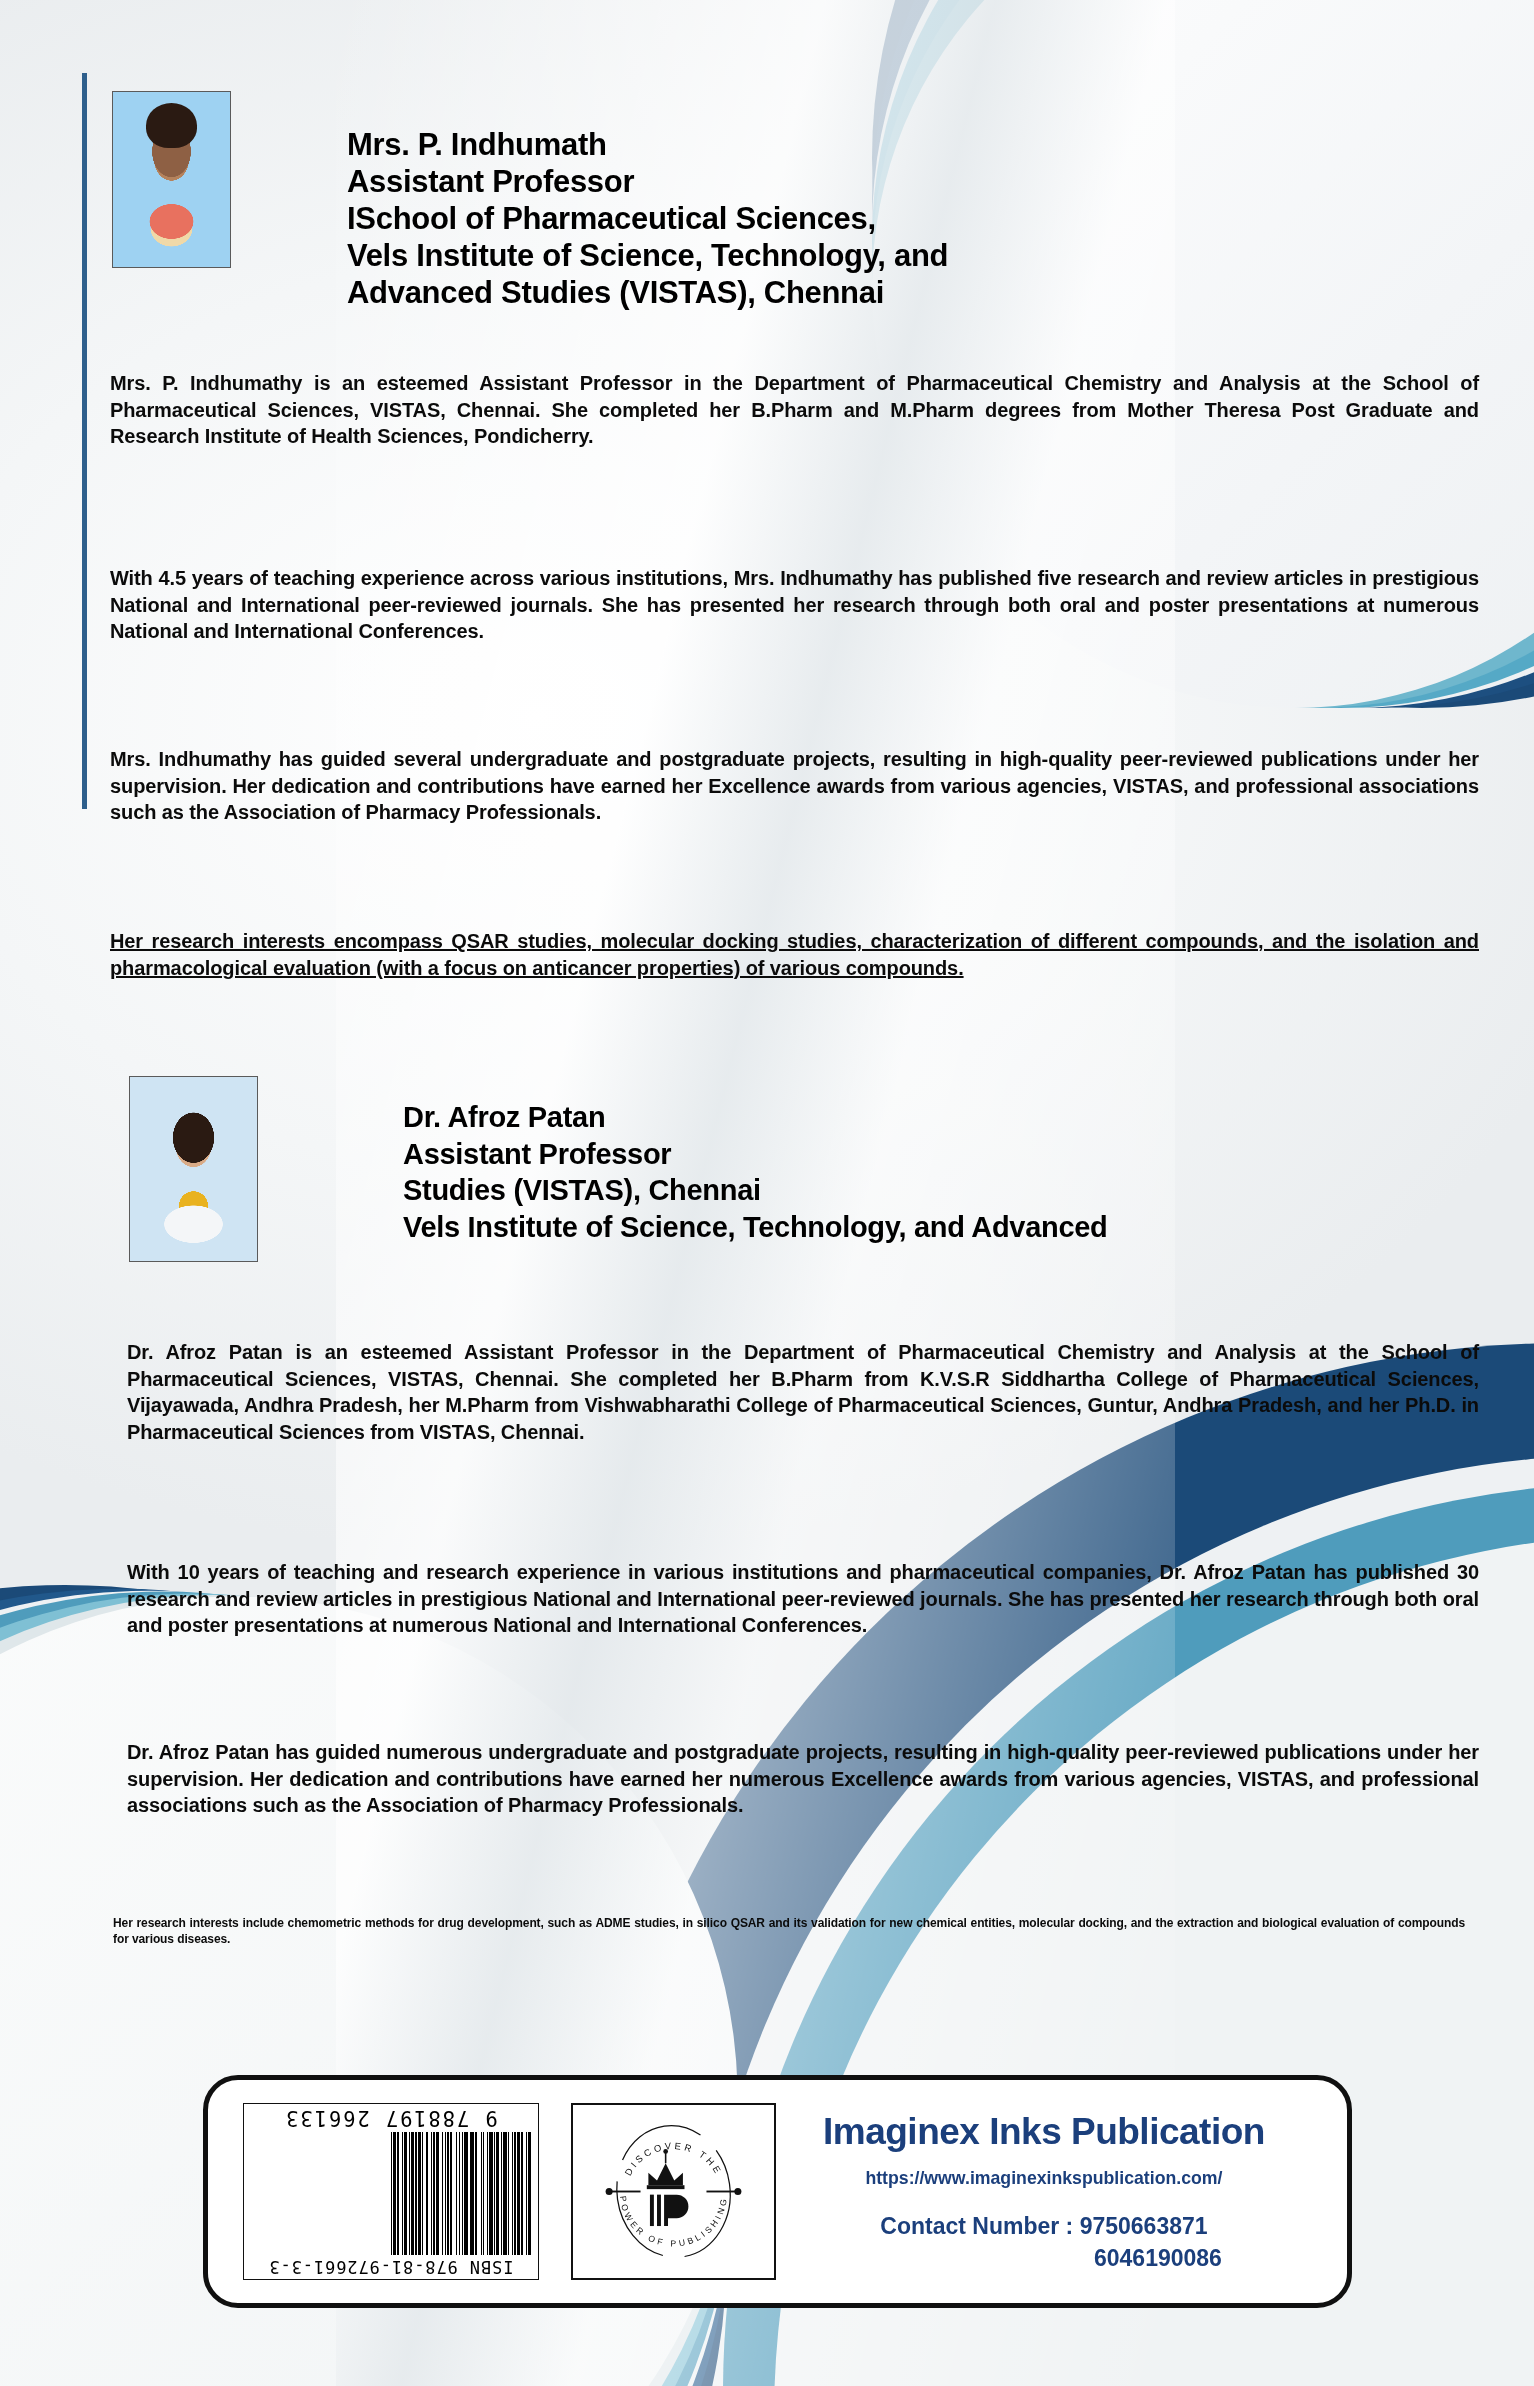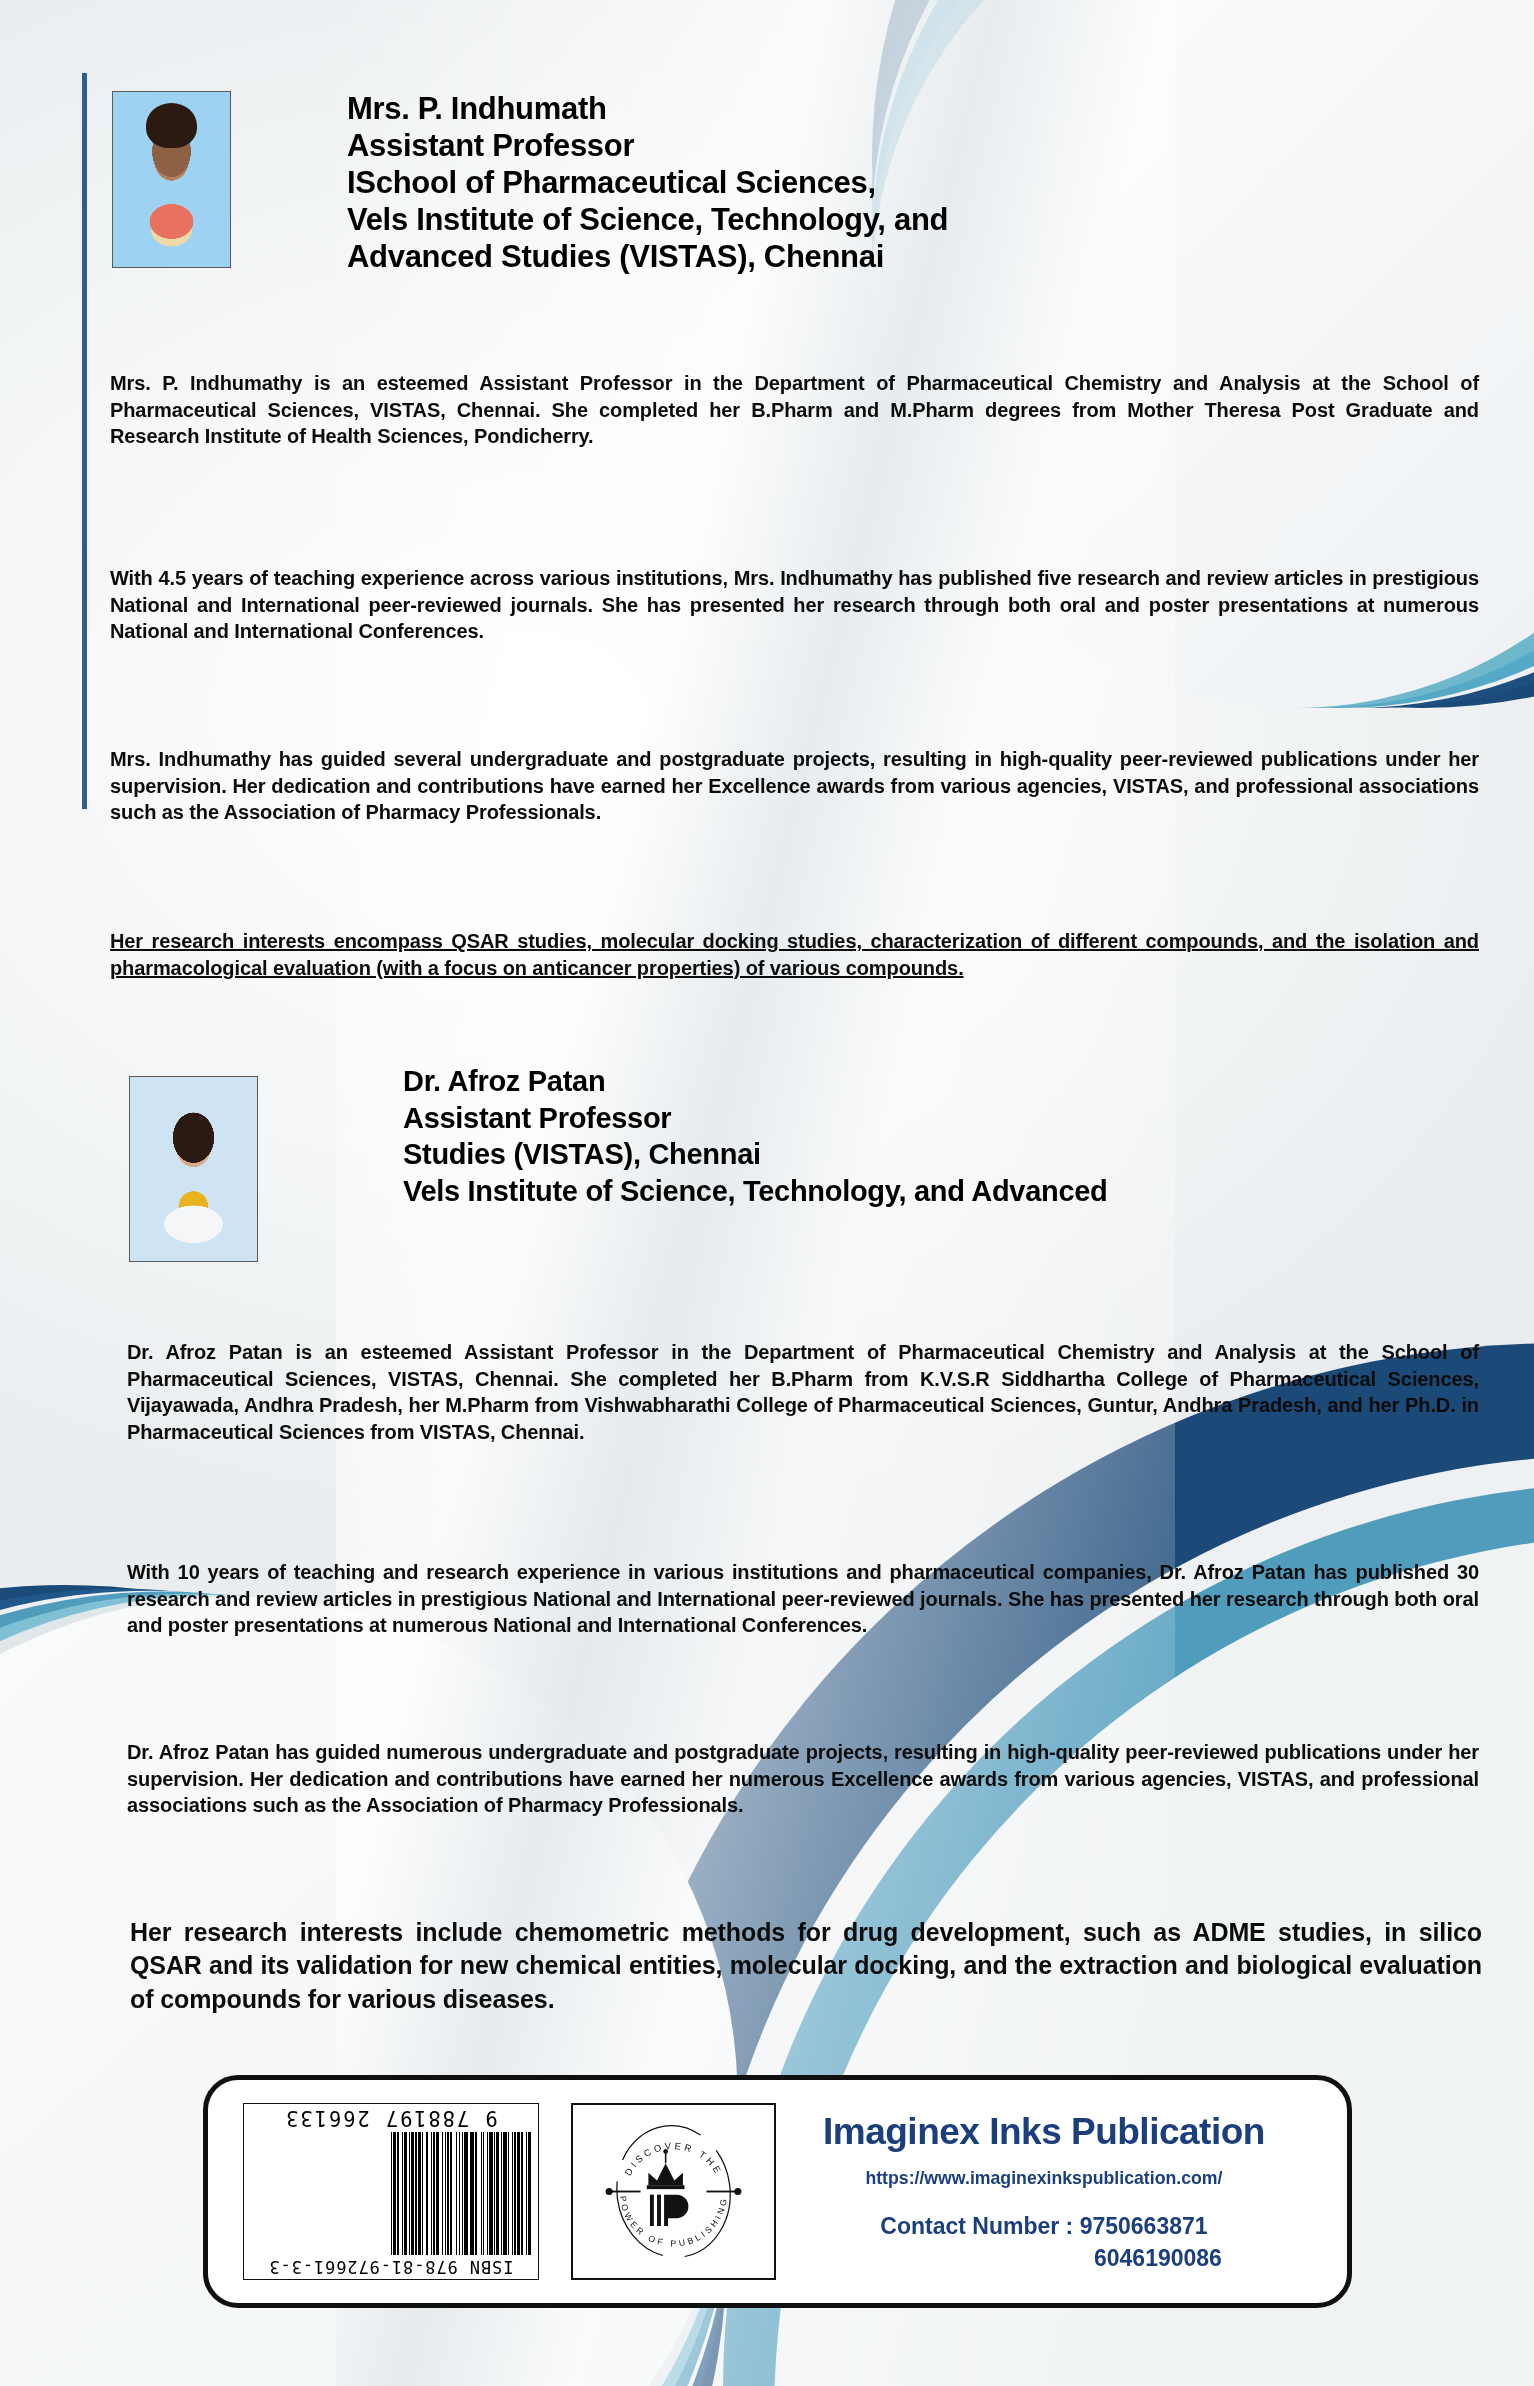--- a/index.html
+++ b/index.html
@@ -55,21 +55,21 @@
 
   
   .left-rule {
     position:absolute; left:82px; top:73px; width:4.7px; height:736px;
     background:#2e5f8c;
   }
 
   
   .content { position:absolute; inset:0; }
 
-  .author-head { position:absolute; display:flex; align-items:flex-start; }
+  .author-head { position:absolute; display:flex; align-items:flex-start;margin-top:36px; }
 
   .photo {
     border:1.9px solid #5a5a5a;
     background:#a7d3f2;
     overflow:hidden;
     flex:none;
   }
 
   .head-lines {
     font-weight:bold;
@@ -214,21 +214,21 @@
         <div>Vels Institute of Science, Technology, and Advanced</div>
       </div>
     </div>
 
     <p class="body" style="left:127px; top:1339px; width:1352px; font-size:20px;">Dr. Afroz Patan is an esteemed Assistant Professor in the Department of Pharmaceutical Chemistry and Analysis at the School of Pharmaceutical Sciences, VISTAS, Chennai. She completed her B.Pharm from K.V.S.R Siddhartha College of Pharmaceutical Sciences, Vijayawada, Andhra Pradesh, her M.Pharm from Vishwabharathi College of Pharmaceutical Sciences, Guntur, Andhra Pradesh, and her Ph.D. in Pharmaceutical Sciences from VISTAS, Chennai.</p>
 
     <p class="body" style="left:127px; top:1559px; width:1352px; font-size:20px;">With 10 years of teaching and research experience in various institutions and pharmaceutical companies, Dr. Afroz Patan has published 30 research and review articles in prestigious National and International peer-reviewed journals. She has presented her research through both oral and poster presentations at numerous National and International Conferences.</p>
 
     <p class="body" style="left:127px; top:1739px; width:1352px; font-size:20px;">Dr. Afroz Patan has guided numerous undergraduate and postgraduate projects, resulting in high-quality peer-reviewed publications under her supervision. Her dedication and contributions have earned her numerous Excellence awards from various agencies, VISTAS, and professional associations such as the Association of Pharmacy Professionals.</p>
 
-    <p class="body" style="left:130px; top:1916px; width:1352px; font-size:25px;">Her research interests include chemometric methods for drug development, such as ADME studies, in silico QSAR and its validation for new chemical entities, molecular docking, and the extraction and biological evaluation of compounds for various diseases.</p>
+    <p class="body" style="left:113px; top:1916px; width:1352px; font-size:12px;">Her research interests include chemometric methods for drug development, such as ADME studies, in silico QSAR and its validation for new chemical entities, molecular docking, and the extraction and biological evaluation of compounds for various diseases.</p>
 
     <div id="pub-card">
 
       <div id="barcode-box">
         <div id="isbn-text">ISBN 978-81-972661-3-3</div>
         <div id="bars">
             <span style="width:2.8px;background:#000"></span>
             <span style="width:0.9px;background:#fff"></span>
             <span style="width:0.9px;background:#000"></span>
             <span style="width:2.8px;background:#fff"></span>

